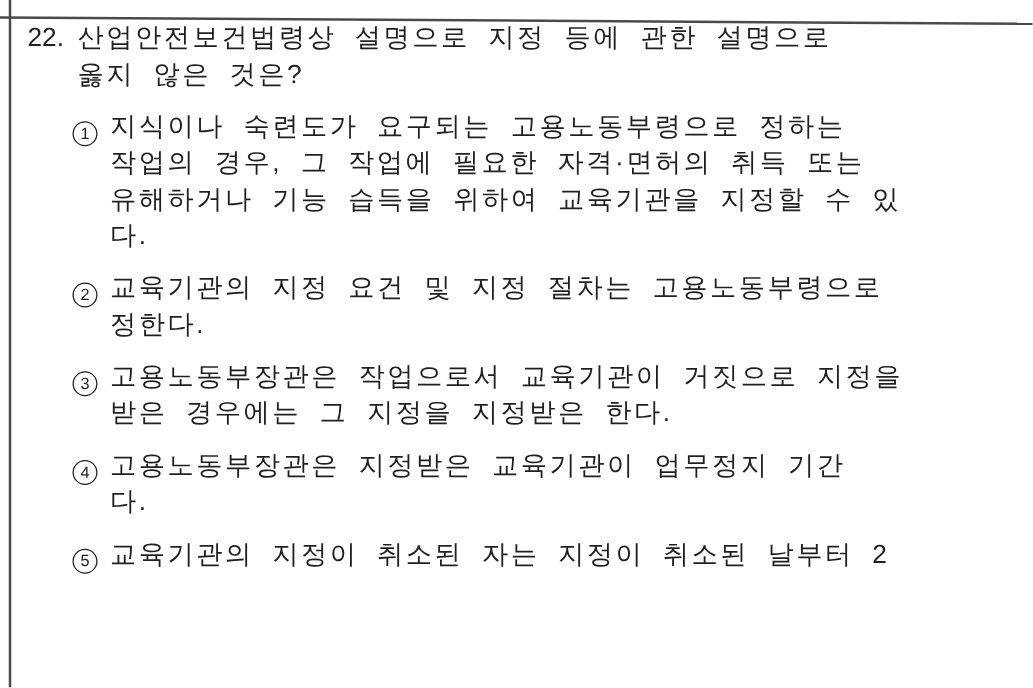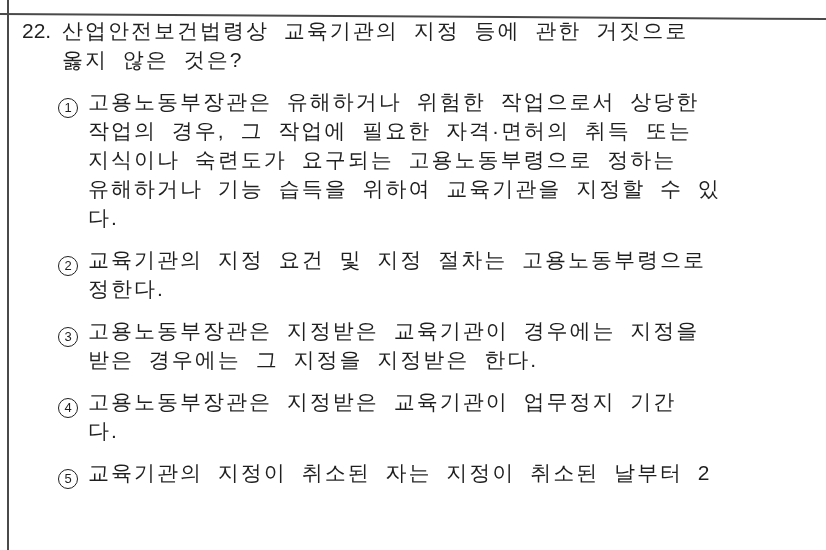--- a/index.html
+++ b/index.html
@@ -79,54 +79,53 @@
 <body>
 
 <div class="page">
   <div class="top-rule"></div>
   <div class="left-rule"></div>
 
   <div class="content">
     <div class="q-header">
       <span class="q-num">22.</span>
       <div class="q-text">
-          <div class="line">산업안전보건법령상 교육기관의 지정 등에 관한 거짓으로</div>
+          <div class="line">산업안전보건법령상 설명으로 지정 등에 관한 설명으로</div>
           <div class="line">옳지 않은 것은?</div>
         </div>
     </div>
     <div id="options">
   <div class="option">
     <div class="marker-col">
       <span class="marker">1</span>
     </div>
     <div class="lines">
-            <div class="line">고용노동부장관은 유해하거나 위험한 작업으로서 상당한</div>
+            <div class="line">지식이나 숙련도가 요구되는 고용노동부령으로 정하는</div>
             <div class="line">작업의 경우, 그 작업에 필요한 자격·면허의 취득 또는</div>
-            <div class="line">지식이나 숙련도가 요구되는 고용노동부령으로 정하는</div>
             <div class="line">유해하거나 기능 습득을 위하여 교육기관을 지정할 수 있</div>
             <div class="line">다.</div>
           </div>
   </div>
 
   <div class="option">
     <div class="marker-col">
       <span class="marker">2</span>
     </div>
     <div class="lines">
             <div class="line">교육기관의 지정 요건 및 지정 절차는 고용노동부령으로</div>
             <div class="line">정한다.</div>
           </div>
   </div>
 
   <div class="option">
     <div class="marker-col">
       <span class="marker">3</span>
     </div>
     <div class="lines">
-            <div class="line">고용노동부장관은 지정받은 교육기관이 경우에는 지정을</div>
+            <div class="line">고용노동부장관은 작업으로서 교육기관이 거짓으로 지정을</div>
             <div class="line">받은 경우에는 그 지정을 지정받은 한다.</div>
           </div>
   </div>
 
   <div class="option">
     <div class="marker-col">
       <span class="marker">4</span>
     </div>
     <div class="lines">
             <div class="line">고용노동부장관은 지정받은 교육기관이 업무정지 기간</div>

